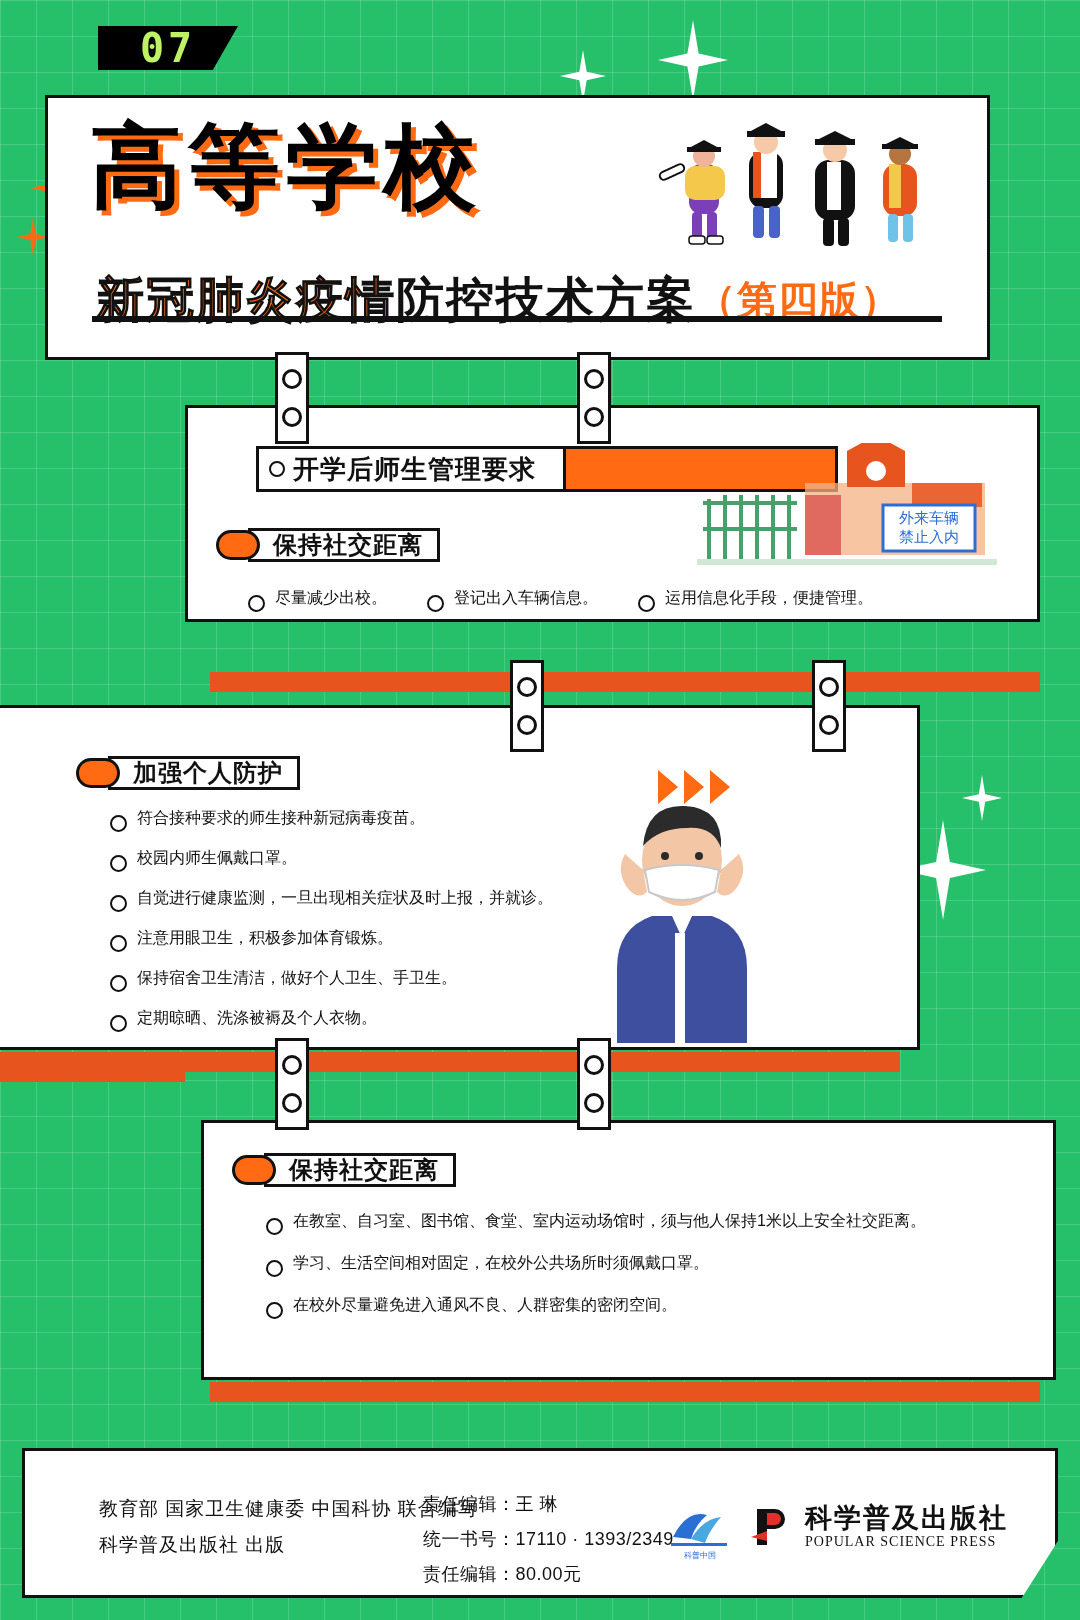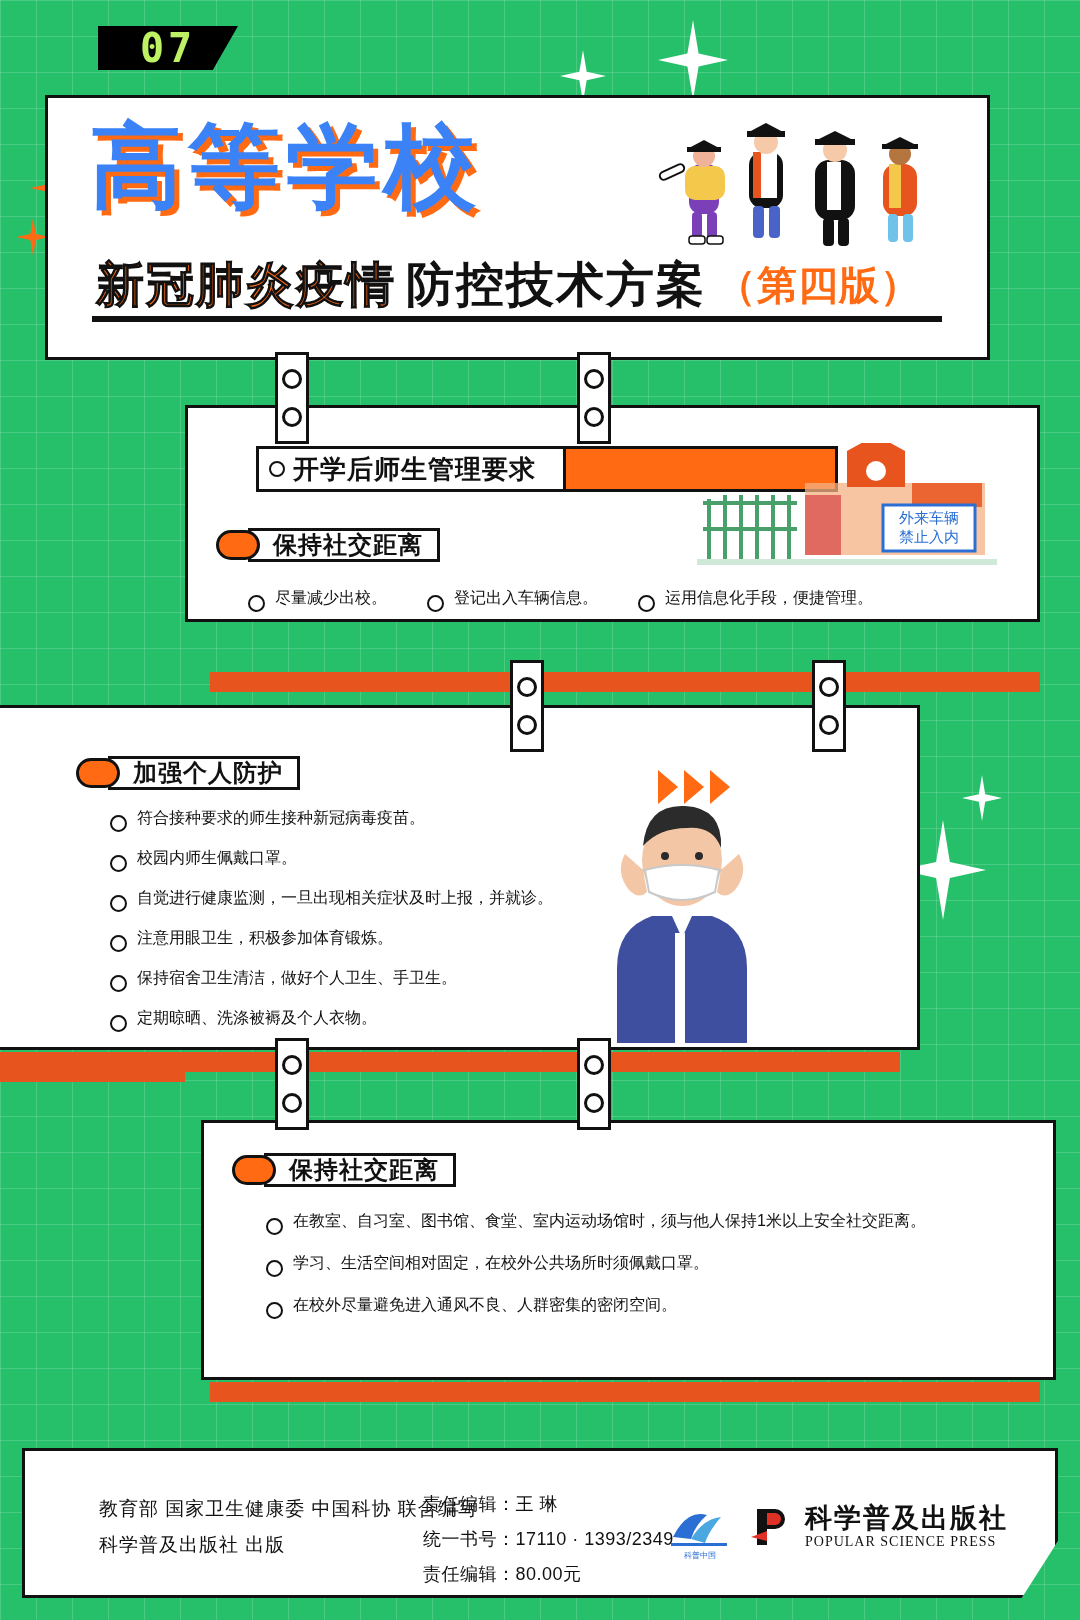--- a/index.html
+++ b/index.html
@@ -30,26 +30,26 @@
     clip-path:polygon(0 0, 100% 0, 82% 100%, 0 100%);
   }
 
   
   .header-card{
     position:absolute;left:45px;top:95px;width:945px;height:265px;
     background:#fff;border:3px solid #111;box-sizing:border-box;
   }
   .title-main{
     position:absolute;left:42px;top:22px;
-    font-size:92px;font-weight:bold;color:#3b82f6;letter-spacing:6px;
+    font-size:92px;font-weight:bold;color:#000000;letter-spacing:6px;
     line-height:1;
     text-shadow:5px 5px 0 #ff6a13;
   }
   .subtitle-row{
-    position:absolute;left:48px;top:155px;display:flex;align-items:flex-end;gap:10px;
+    position:absolute;left:48px;top:170px;display:flex;align-items:flex-end;
   }
   .sub-a{
     font-size:48px;font-weight:bold;color:#ff6a13;letter-spacing:2px;
     -webkit-text-stroke:1px #111;
   }
   .sub-b{
     font-size:48px;font-weight:bold;color:#111;letter-spacing:2px;
   }
   .sub-c{
     font-size:40px;font-weight:bold;color:#ff6a13;letter-spacing:1px;

